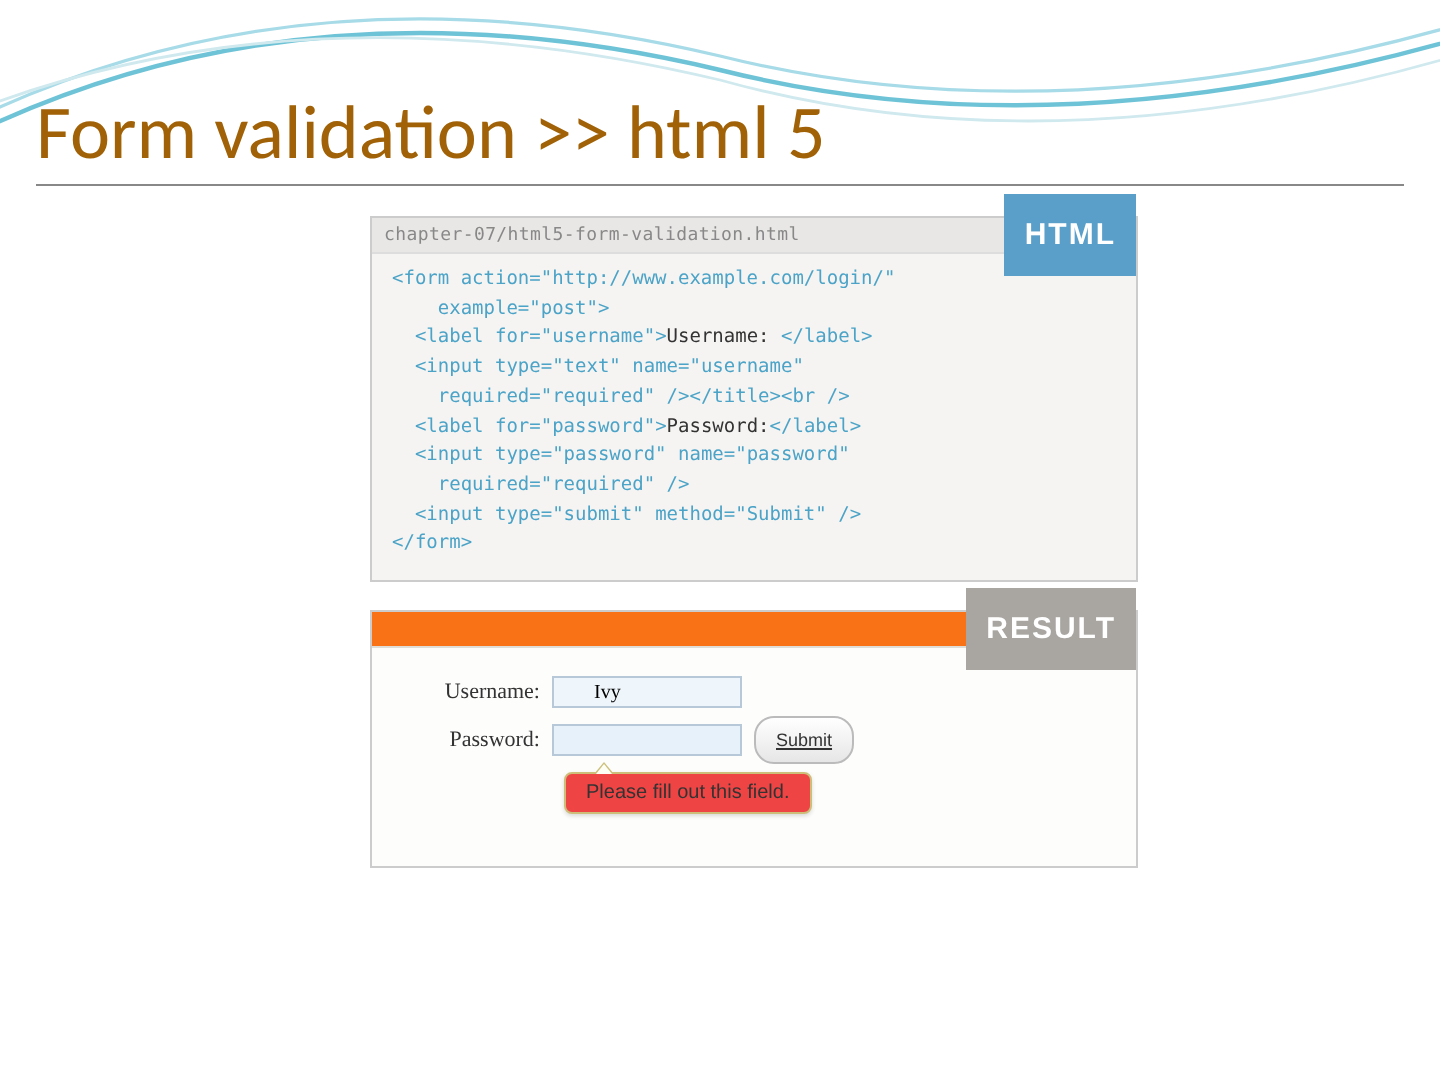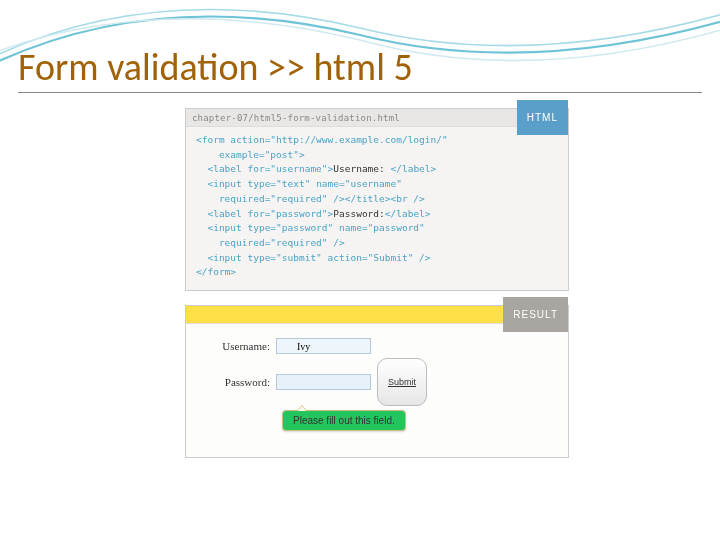--- a/index.html
+++ b/index.html
@@ -58,22 +58,22 @@
   }
   .pane-bar-file {
     font-family: Consolas, Menlo, monospace;
     font-size: 9px;
     color: #888;
     letter-spacing: 0.2px;
   }
   .badge {
     background: #5a9fc9;
     color: #fff;
-    font-size: 10px;
-    font-weight: 400;
+    font-size: 15px;
+    font-weight: 700;
     letter-spacing: 1px;
     padding: 12px 10px;
     font-family: Arial, sans-serif;
   }
   .badge.gray { background: #a9a6a2; }
   .code-body {
     font-family: Consolas, Menlo, monospace;
     font-size: 9.5px;
     line-height: 1.55;
     color: #4ba3c7;
@@ -85,21 +85,21 @@
     border: 1px solid #ccc;
     background: #fdfdfc;
     position: relative;
     padding: 0 0 20px 0;
   }
   .result-bar {
     display: flex;
     justify-content: flex-end;
     align-items: center;
     height: 18px;
-    background: #fde047;
+    background: #f97316;
     border-bottom: 1px solid #e0ddd6;
   }
   .result-body {
     padding: 14px 16px 6px 22px;
     font-family: Georgia, serif;
     font-size: 11px;
     color: #333;
   }
   .form-row {
     display: flex;
@@ -116,33 +116,33 @@
     padding: 0 20px;
     font-family: Georgia, serif;
   }
   .text-input.pw { width: 95px; background: #e6f1f9; }
   .submit-btn {
     margin-left: 6px;
     border: 1px solid #bbb;
     border-radius: 10px;
     background: linear-gradient(#fff,#e6e6e6);
     font-size: 9px;
-    padding: 18px 10px;
+    padding: 6px 10px;
     font-family: Arial, sans-serif;
     color: #333;
     text-decoration: underline;
   }
   .tooltip-wrap {
     position: relative;
     margin-left: 74px;
     margin-top: 4px;
   }
   .tooltip-box {
     display: inline-block;
-    background: #22c55e;
+    background: #ef4444;
     border: 1px solid #cdbf7a;
     border-radius: 4px;
     font-family: "Segoe UI", Arial, sans-serif;
     font-size: 10px;
     color: #333;
     padding: 4px 10px;
     box-shadow: 0 1px 2px rgba(0,0,0,0.15);
     position: relative;
   }
   .tooltip-box .notch {
@@ -185,21 +185,21 @@
       <span class="badge">HTML</span>
     </div>
     <div class="code-body"><span>&lt;form action=</span><span>"http://www.example.com/login/"</span>
 <span>    example=</span><span>"post"</span><span>&gt;</span>
 <span>  &lt;label for=</span><span>"username"</span><span>&gt;</span><span class="hi1">Username: </span><span>&lt;/label&gt;</span>
 <span>  &lt;input type=</span><span>"text"</span><span> name=</span><span>"username"</span>
 <span>    required=</span><span>"required"</span><span> /&gt;&lt;/title&gt;&lt;br /&gt;</span>
 <span>  &lt;label for=</span><span>"password"</span><span>&gt;</span><span class="hi1">Password:</span><span>&lt;/label&gt;</span>
 <span>  &lt;input type=</span><span>"password"</span><span> name=</span><span>"password"</span>
 <span>    required=</span><span>"required"</span><span> /&gt;</span>
-<span>  &lt;input type=</span><span>"submit"</span><span> action=</span><span>"Submit"</span><span> /&gt;</span>
+<span>  &lt;input type=</span><span>"submit"</span><span> method=</span><span>"Submit"</span><span> /&gt;</span>
 <span>&lt;/form&gt;</span></div>
   </div>
 
   <div class="result-pane">
     <div class="result-bar">
       <span class="badge gray">RESULT</span>
     </div>
     <div class="result-body">
       <div class="form-row">
         <span class="lbl">Username:</span>

